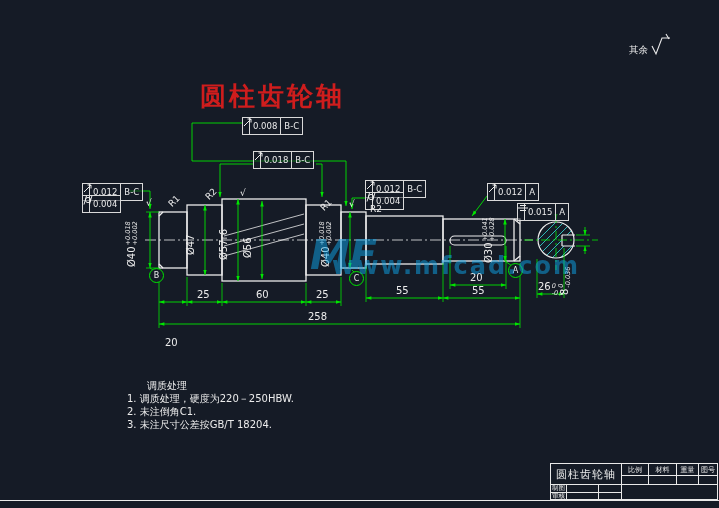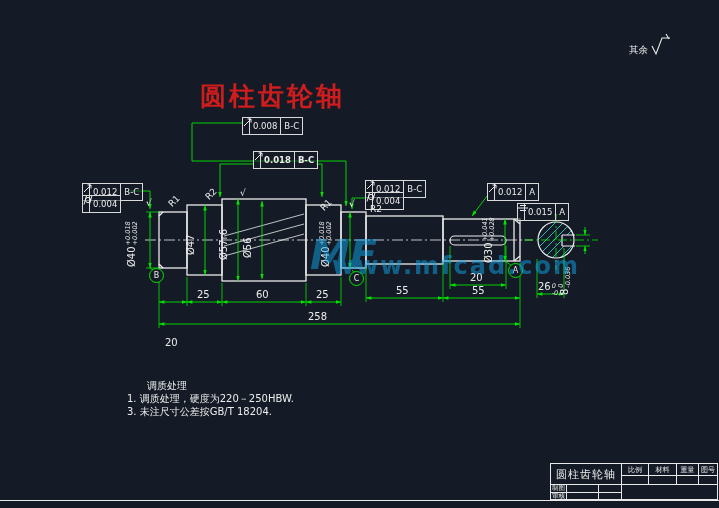--- a/index.html
+++ b/index.html
@@ -174,21 +174,21 @@
   <div class="fcf z3" style="left:242px;top:117px;">
     <span class="c">
         <svg width="11" height="10">
           <path d="M2,9 L9,2 M9,2 h-3.5 M9,2 v3.5" stroke="#ececec" stroke-width="1" fill="none"></path>
         </svg>
       </span>
     <span class="c">0.008</span>
     <span class="c">B-C</span>
   </div>
 
-  <div class="fcf z3" style="left:253px;top:151px;font-weight:bold;">
+  <div class="fcf z3" style="left:253px;top:151px;">
     <span class="c">
         <svg width="11" height="10">
           <path d="M2,9 L9,2 M9,2 h-3.5 M9,2 v3.5" stroke="#ececec" stroke-width="1" fill="none"></path>
         </svg>
       </span>
     <span class="c">0.018</span>
     <span class="c">B-C</span>
   </div>
 
   <div class="fcf z3" style="left:82px;top:183px;">
@@ -313,20 +313,21 @@
     <span>26</span>
     <span class="tolstack" style="margin-top:2px;">
         <i>0</i>
         <i>-0.2</i>
       </span>
   </div>
 
   <div class="notes z3" style="left:127px;top:379px;">
     <div class="h">调质处理</div>
     <div>1. 调质处理，硬度为220－250HBW.</div>
+    <div>2. 未注倒角C1.</div>
     <div>3. 未注尺寸公差按GB/T 18204.</div>
   </div>
 
   <div class="tb z3">
     <div class="cell" style="left:0;top:0;width:71px;height:21px;font-size:11px;letter-spacing:1px;">圆柱齿轮轴</div>
     <div class="cell" style="left:71px;top:0;width:27px;height:12px;font-size:7px;">比例</div>
     <div class="cell" style="left:98px;top:0;width:28px;height:12px;font-size:7px;">材料</div>
     <div class="cell" style="left:126px;top:0;width:22px;height:12px;font-size:7px;">重量</div>
     <div class="cell" style="left:148px;top:0;width:18px;height:12px;font-size:7px;border-right:none;">图号</div>
     <div class="cell" style="left:71px;top:12px;width:27px;height:9px;"></div>

